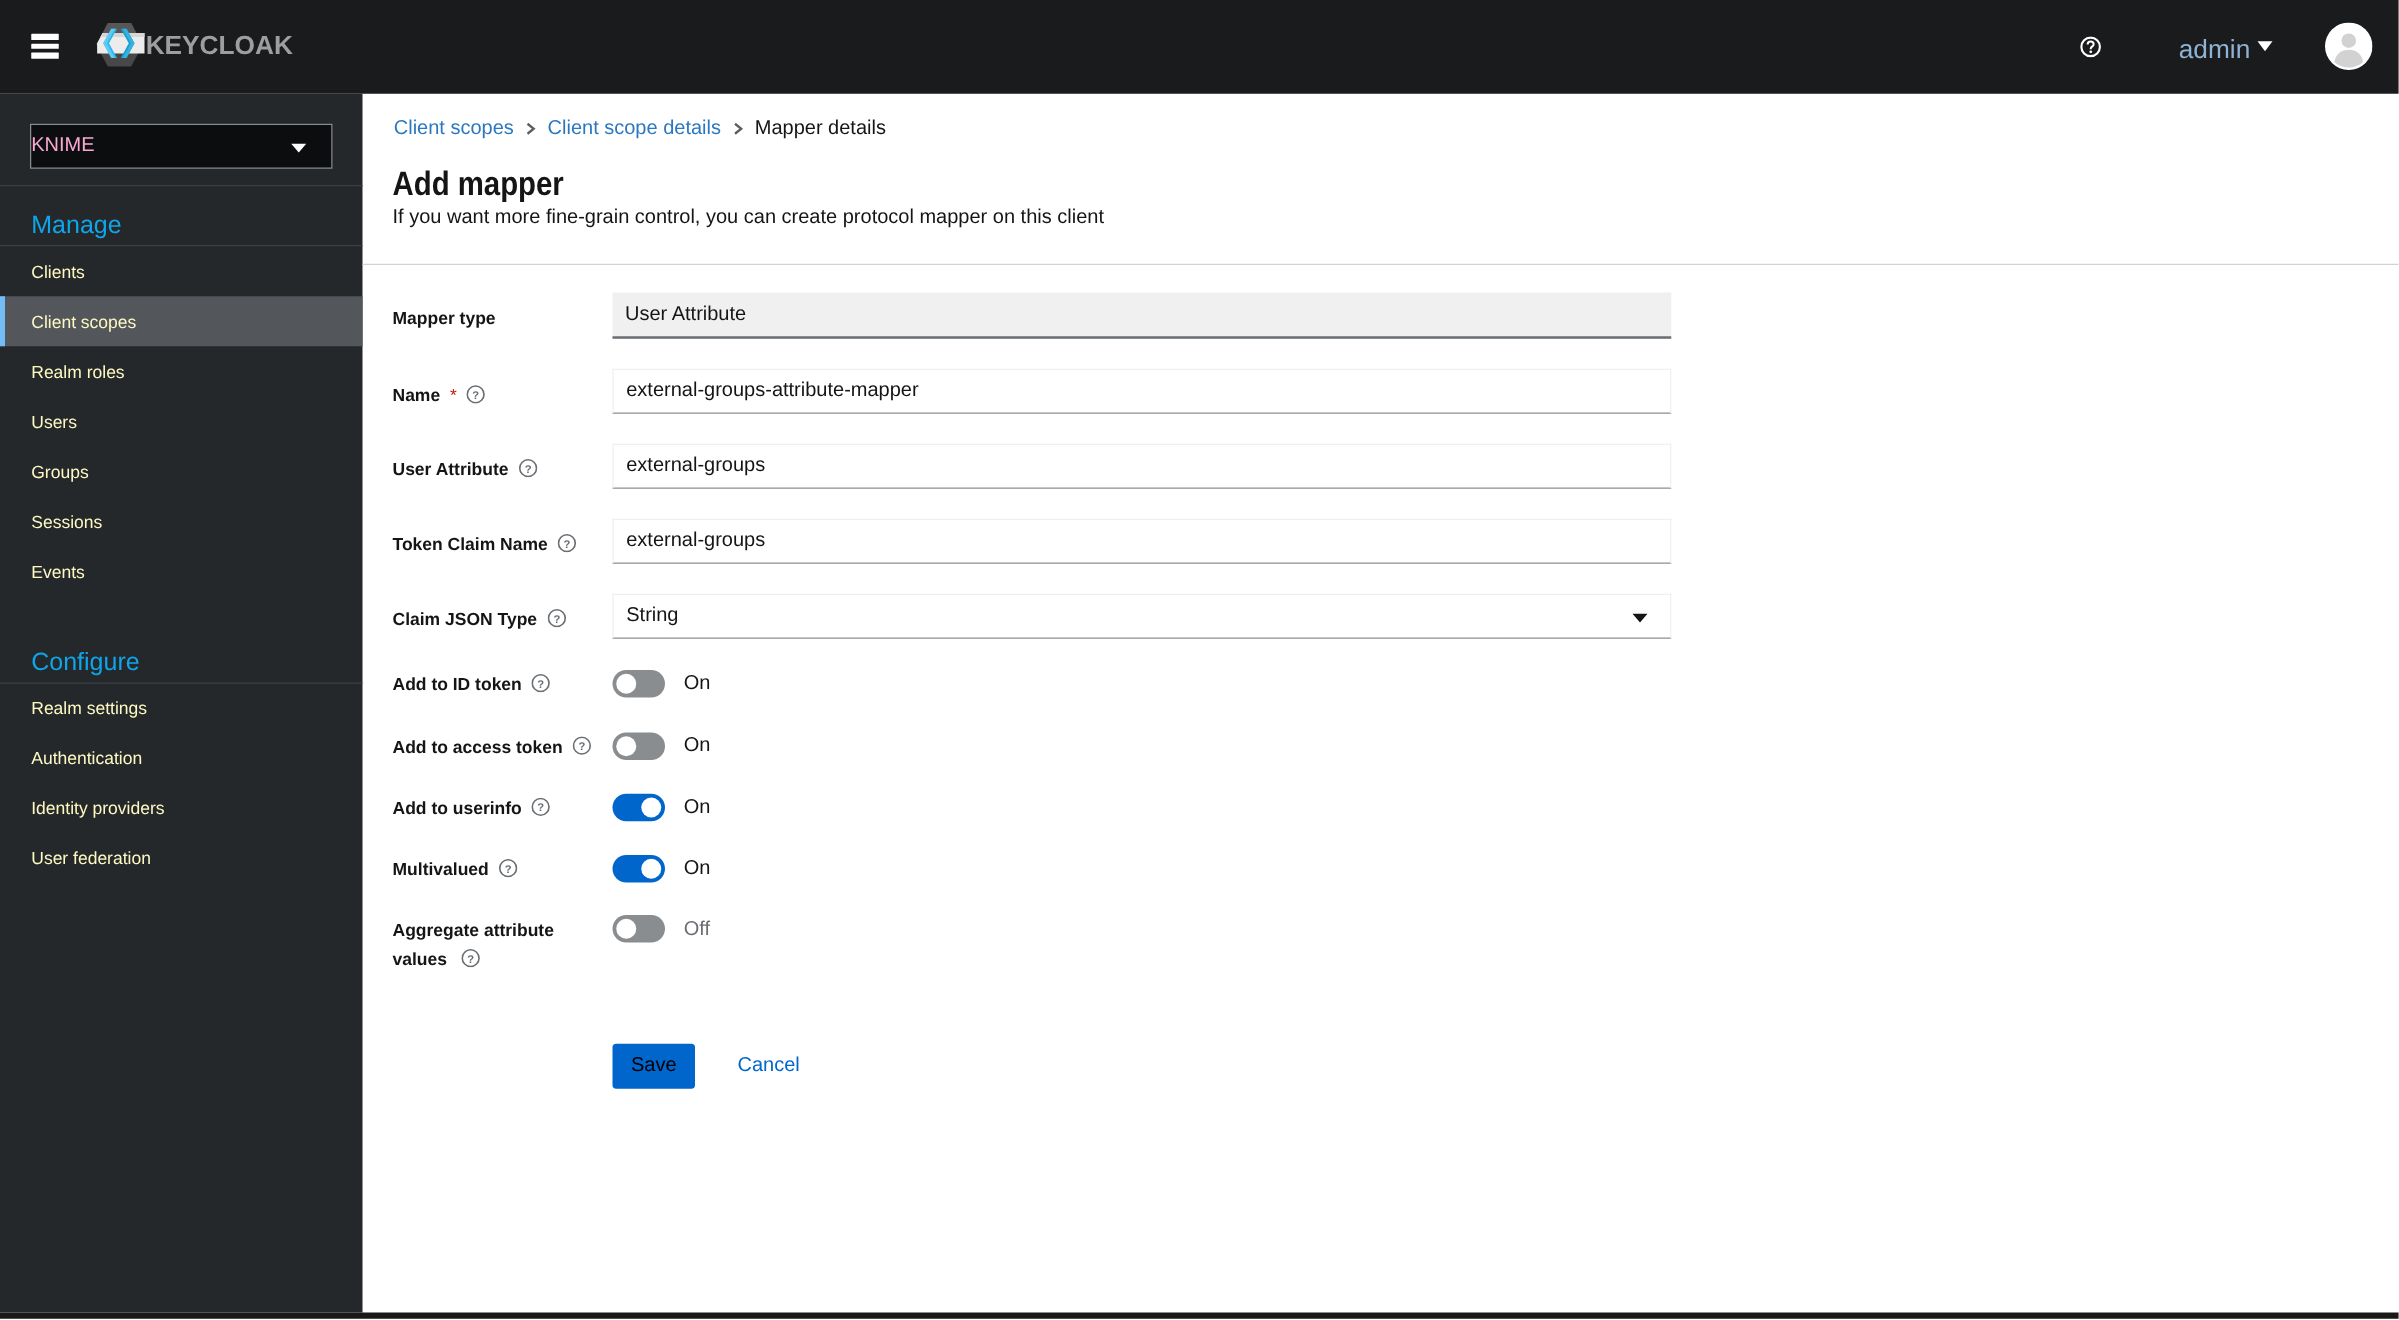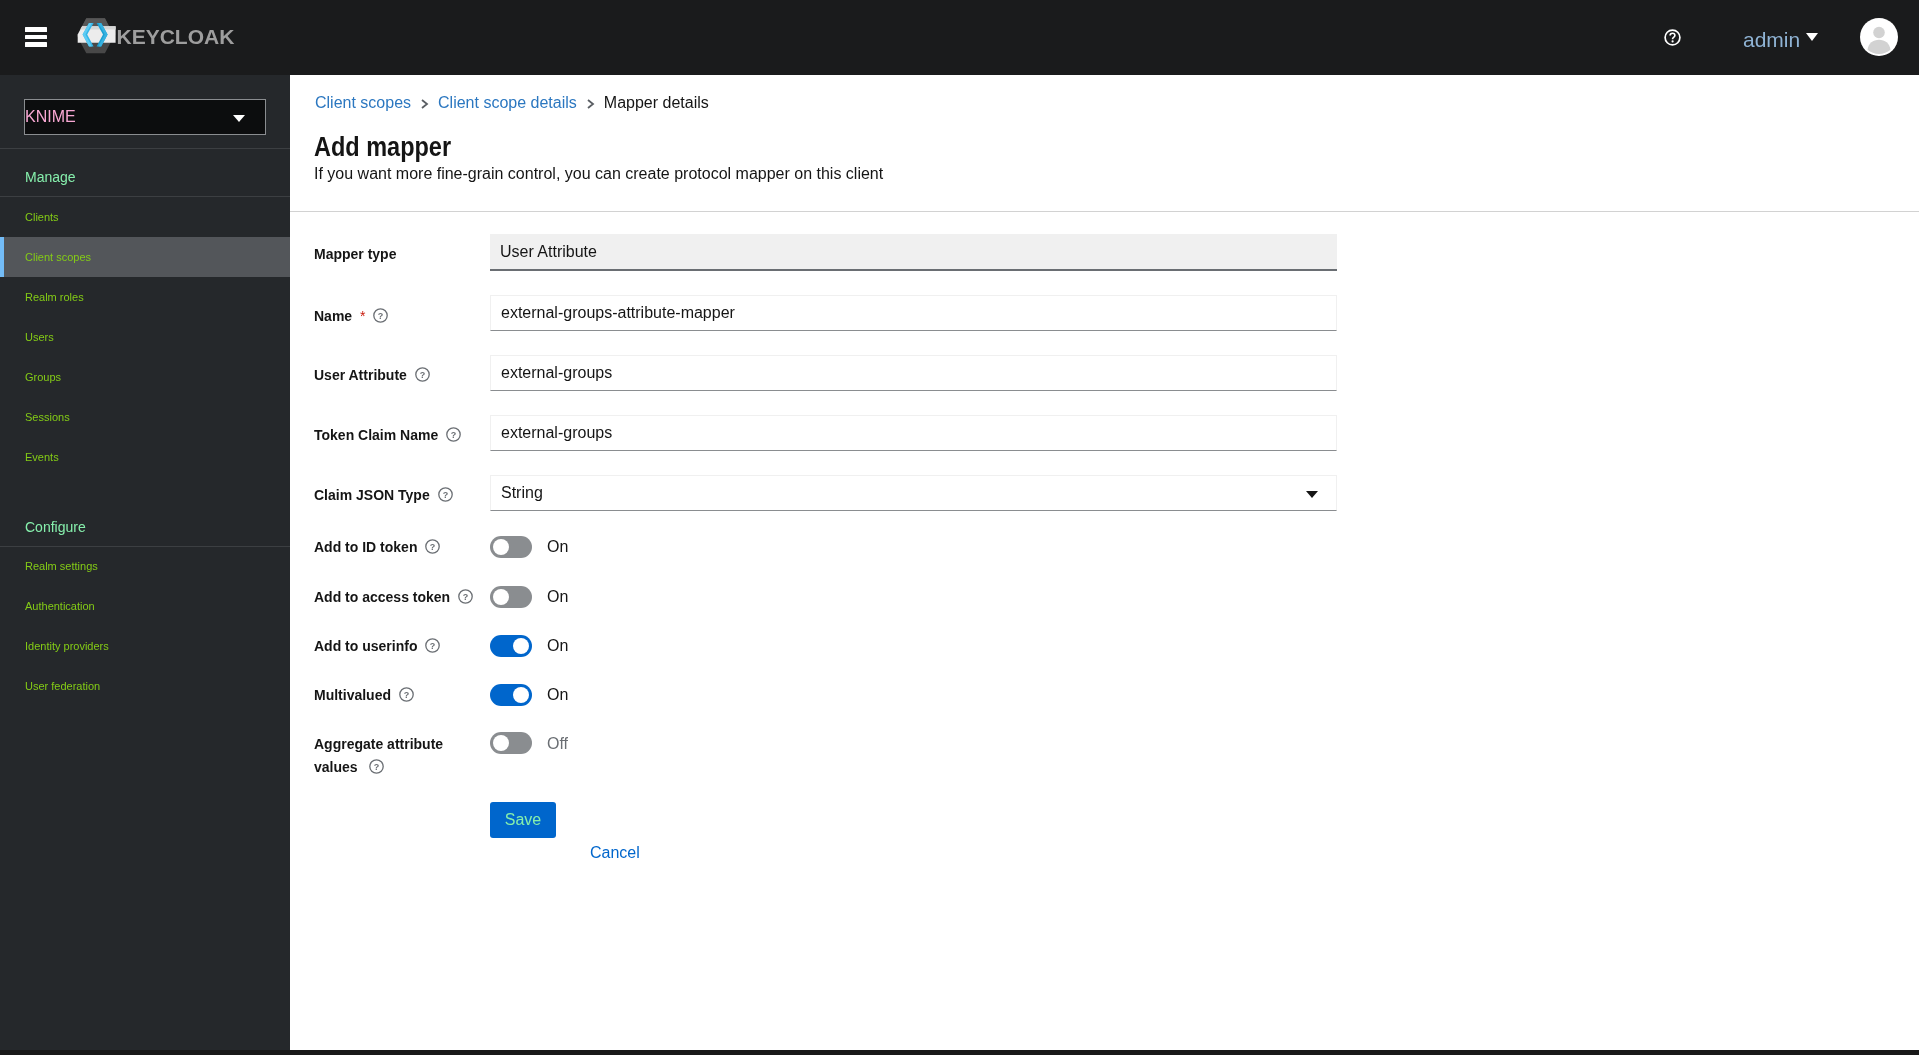--- a/index.html
+++ b/index.html
@@ -14,22 +14,22 @@
 #help-ic { left:1664px; top:29px; }
 #admin-txt { left:1743px; top:28px; font-size:21px; color:#8fb3d4; }
 #admin-caret { left:1806px; top:33px; width:0; height:0; border-left:6px solid transparent; border-right:6px solid transparent; border-top:8px solid #fff; }
 #avatar { left:1860px; top:18px; }
 
 
 #sidebar { left:0; top:75px; width:290px; height:975px; background:#25282b; }
 #realmbox { position:absolute; left:24px; top:24px; width:242px; height:36px; background:#0c0d0e; border:1px solid #8a8d90; color:#f9a8d4; font-size:16px; line-height:34px; }
 #realmbox .caret { position:absolute; right:20px; top:15px; width:0; height:0; border-left:6px solid transparent; border-right:6px solid transparent; border-top:7px solid #fff; }
 .side-divider { position:absolute; left:0; width:290px; height:1px; background:#3c3f42; }
-.sec-title { position:absolute; left:25px; font-size:14px; color:#86efac; }
-.nav-item { position:absolute; left:0; width:290px; height:40px; color:#84cc16; font-size:11px; line-height:41px; padding-left:25px; }
+.sec-title { position:absolute; left:25px; font-size:20px; color:#0ea5e9; }
+.nav-item { position:absolute; left:0; width:290px; height:40px; color:#fef9c3; font-size:14px; line-height:41px; padding-left:25px; }
 .nav-item.active { background:#53565a; border-left:4px solid #73bcf7; padding-left:21px; }
 
 
 #breadcrumb { left:315px; top:94px; font-size:16px; }
 #breadcrumb span.lnk { color:#2b77c0; }
 #breadcrumb span.cur { color:#151515; }
 #breadcrumb .sep { display:inline-block; margin:0 9px; position:relative; top:1px; }
 h1#title { position:absolute; left:314px; top:132px; font-size:27px; font-weight:bold; color:#151515; letter-spacing:0; transform:scaleX(0.87); transform-origin:0 0; }
 #subtitle { left:314px; top:165px; font-size:16px; color:#151515; }
 #hdr-divider { left:290px; top:211px; width:1629px; height:1px; background:#d2d2d2; }
@@ -45,21 +45,21 @@
 
 .toggle { position:absolute; left:490px; width:42px; height:22px; border-radius:11px; }
 .toggle.off { background:#8a8d90; }
 .toggle.on { background:#0066cc; }
 .toggle .knob { position:absolute; top:3px; width:16px; height:16px; border-radius:50%; background:#fff; }
 .toggle.off .knob { left:3px; }
 .toggle.on .knob { right:3px; }
 .tstate { position:absolute; left:547px; font-size:16px; color:#151515; }
 .tstate.dim { color:#6a6e73; }
 
-#save-btn { left:490px; top:802px; width:66px; height:36px; background:#0066cc; color:#86efac; font-size:16px; text-align:center; line-height:36px; border-radius:3px; }
+#save-btn { left:490px; top:835px; width:66px; height:36px; background:#0066cc; color:#000000; font-size:16px; text-align:center; line-height:36px; border-radius:3px; }
 #cancel-lnk { left:590px; top:844px; font-size:16px; color:#0066cc; }
 
 #bottom-bar { left:0; top:1049.5px; width:1919px; height:5px; background:#191919; }
 </style>
 </head>
 <body>
 
 <div id="topbar" class="abs">
   <div id="burger" class="abs">
       <div class="b1"></div>

